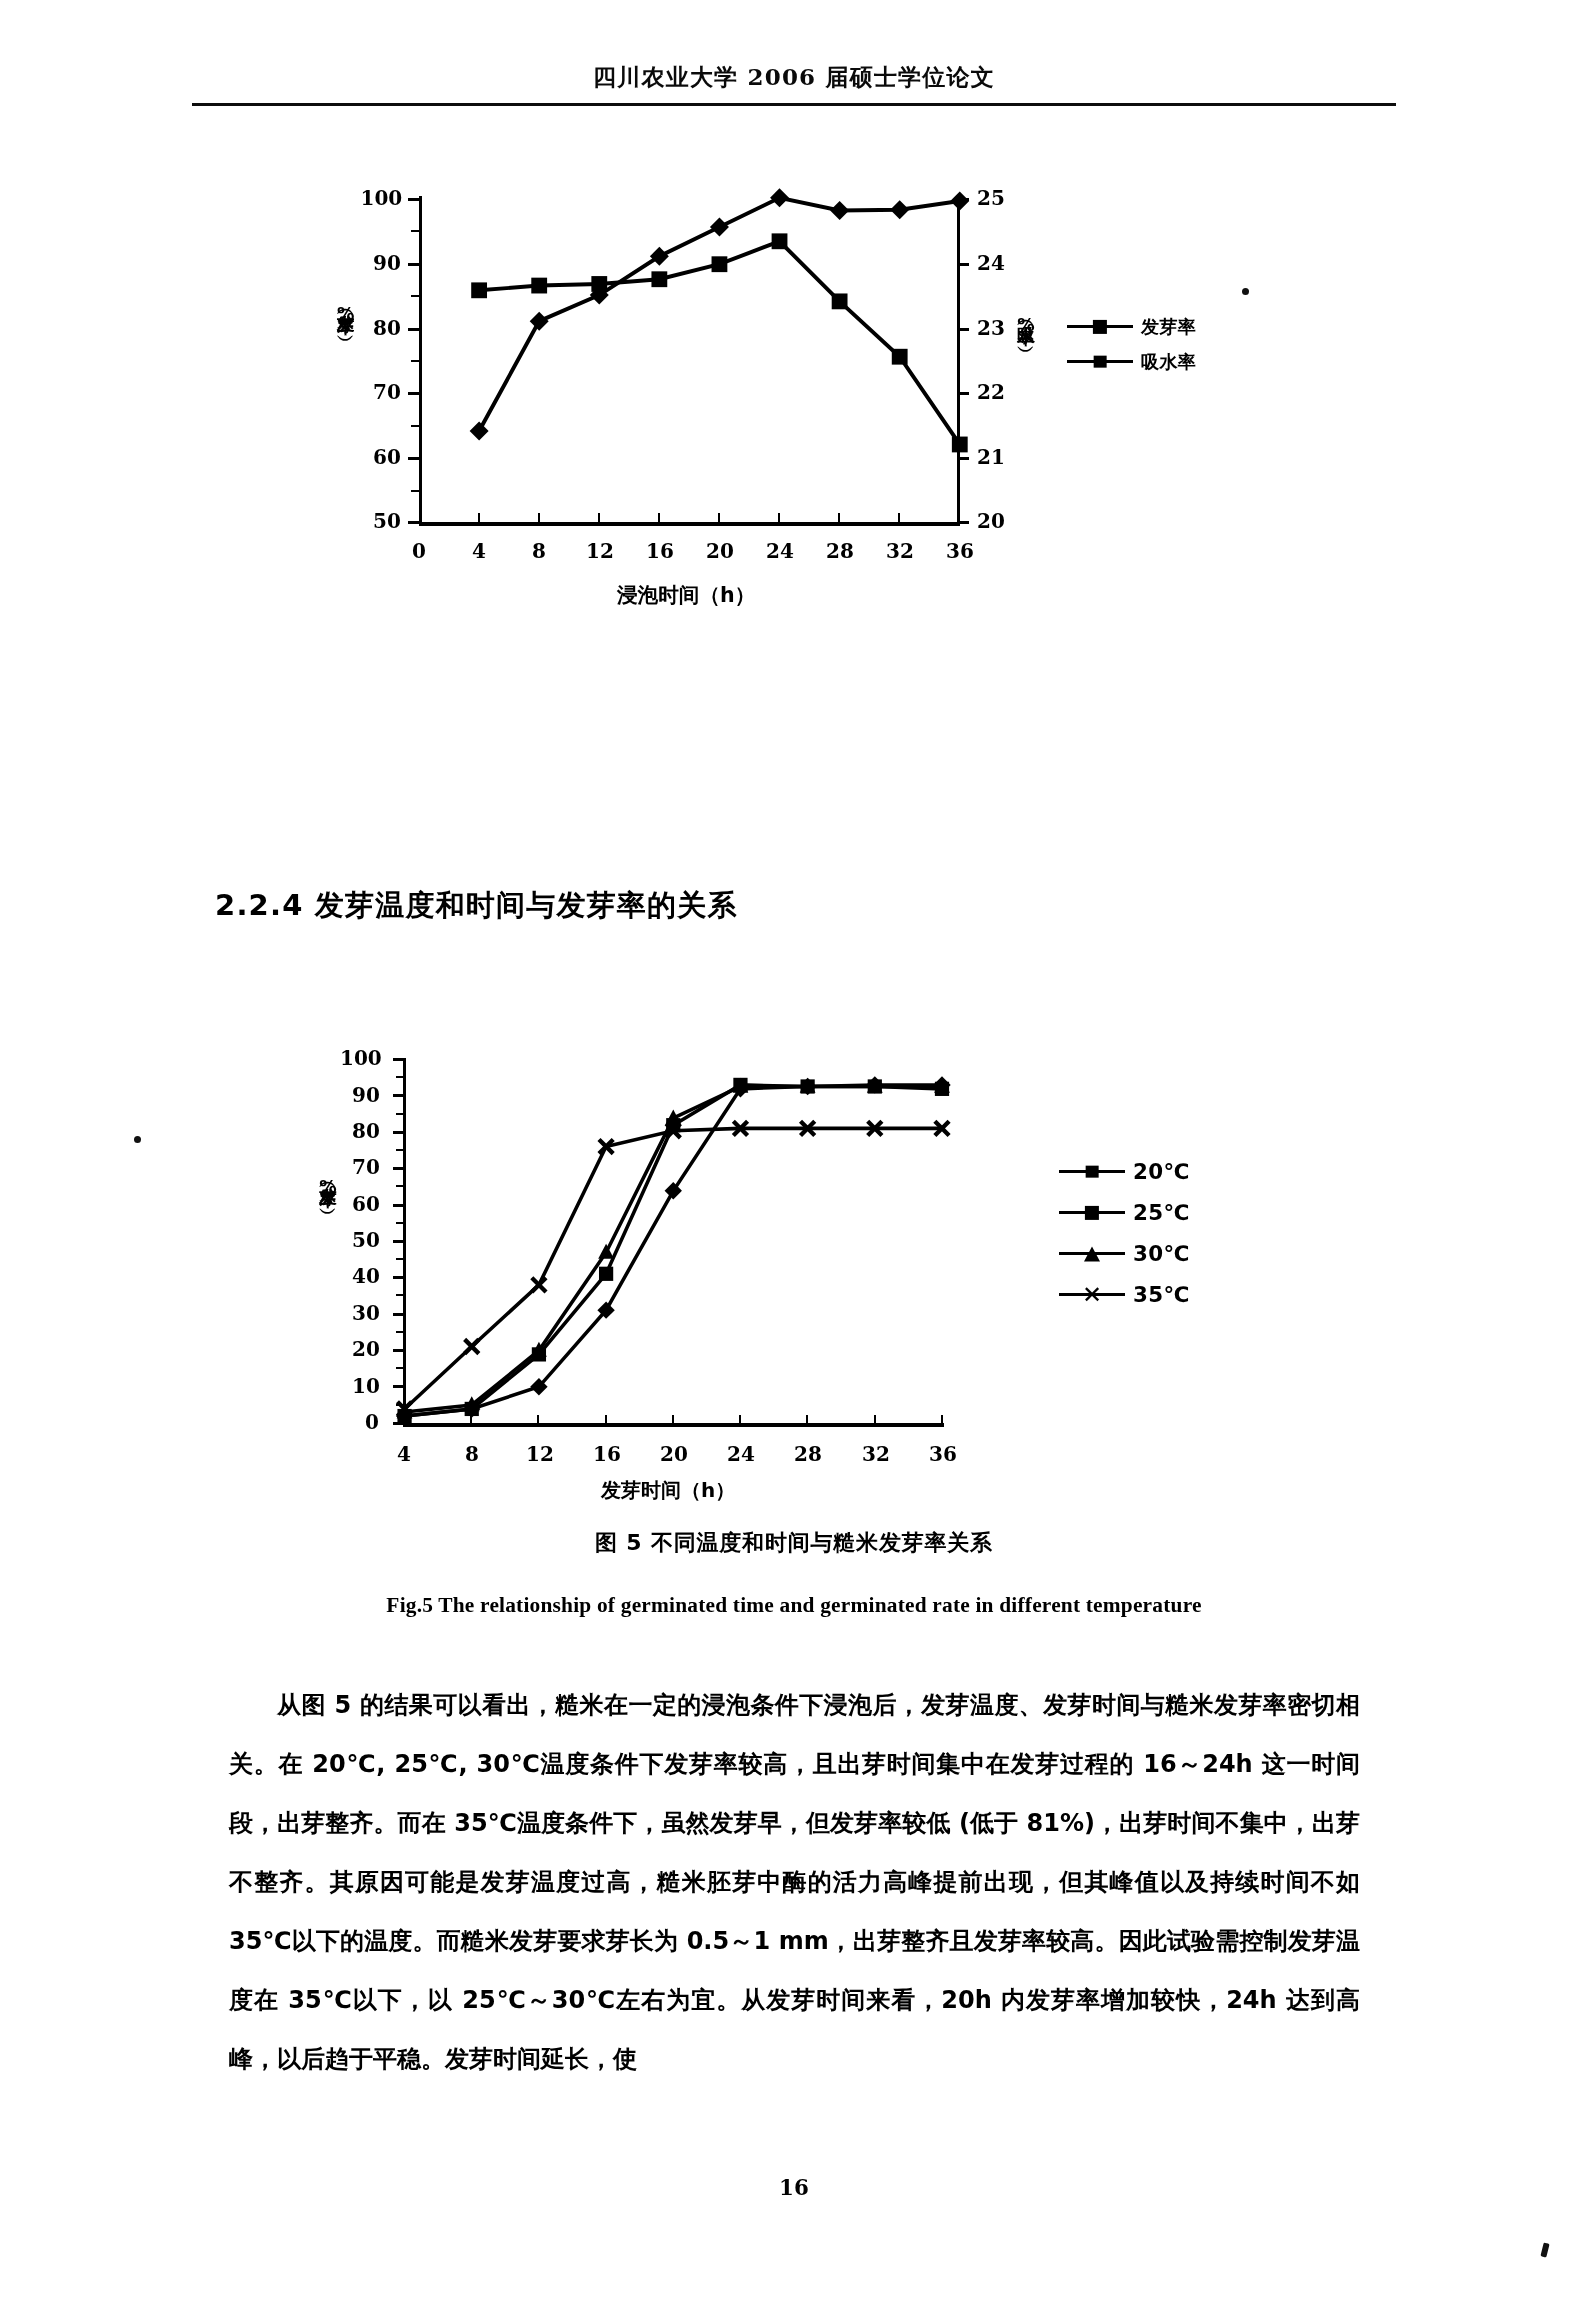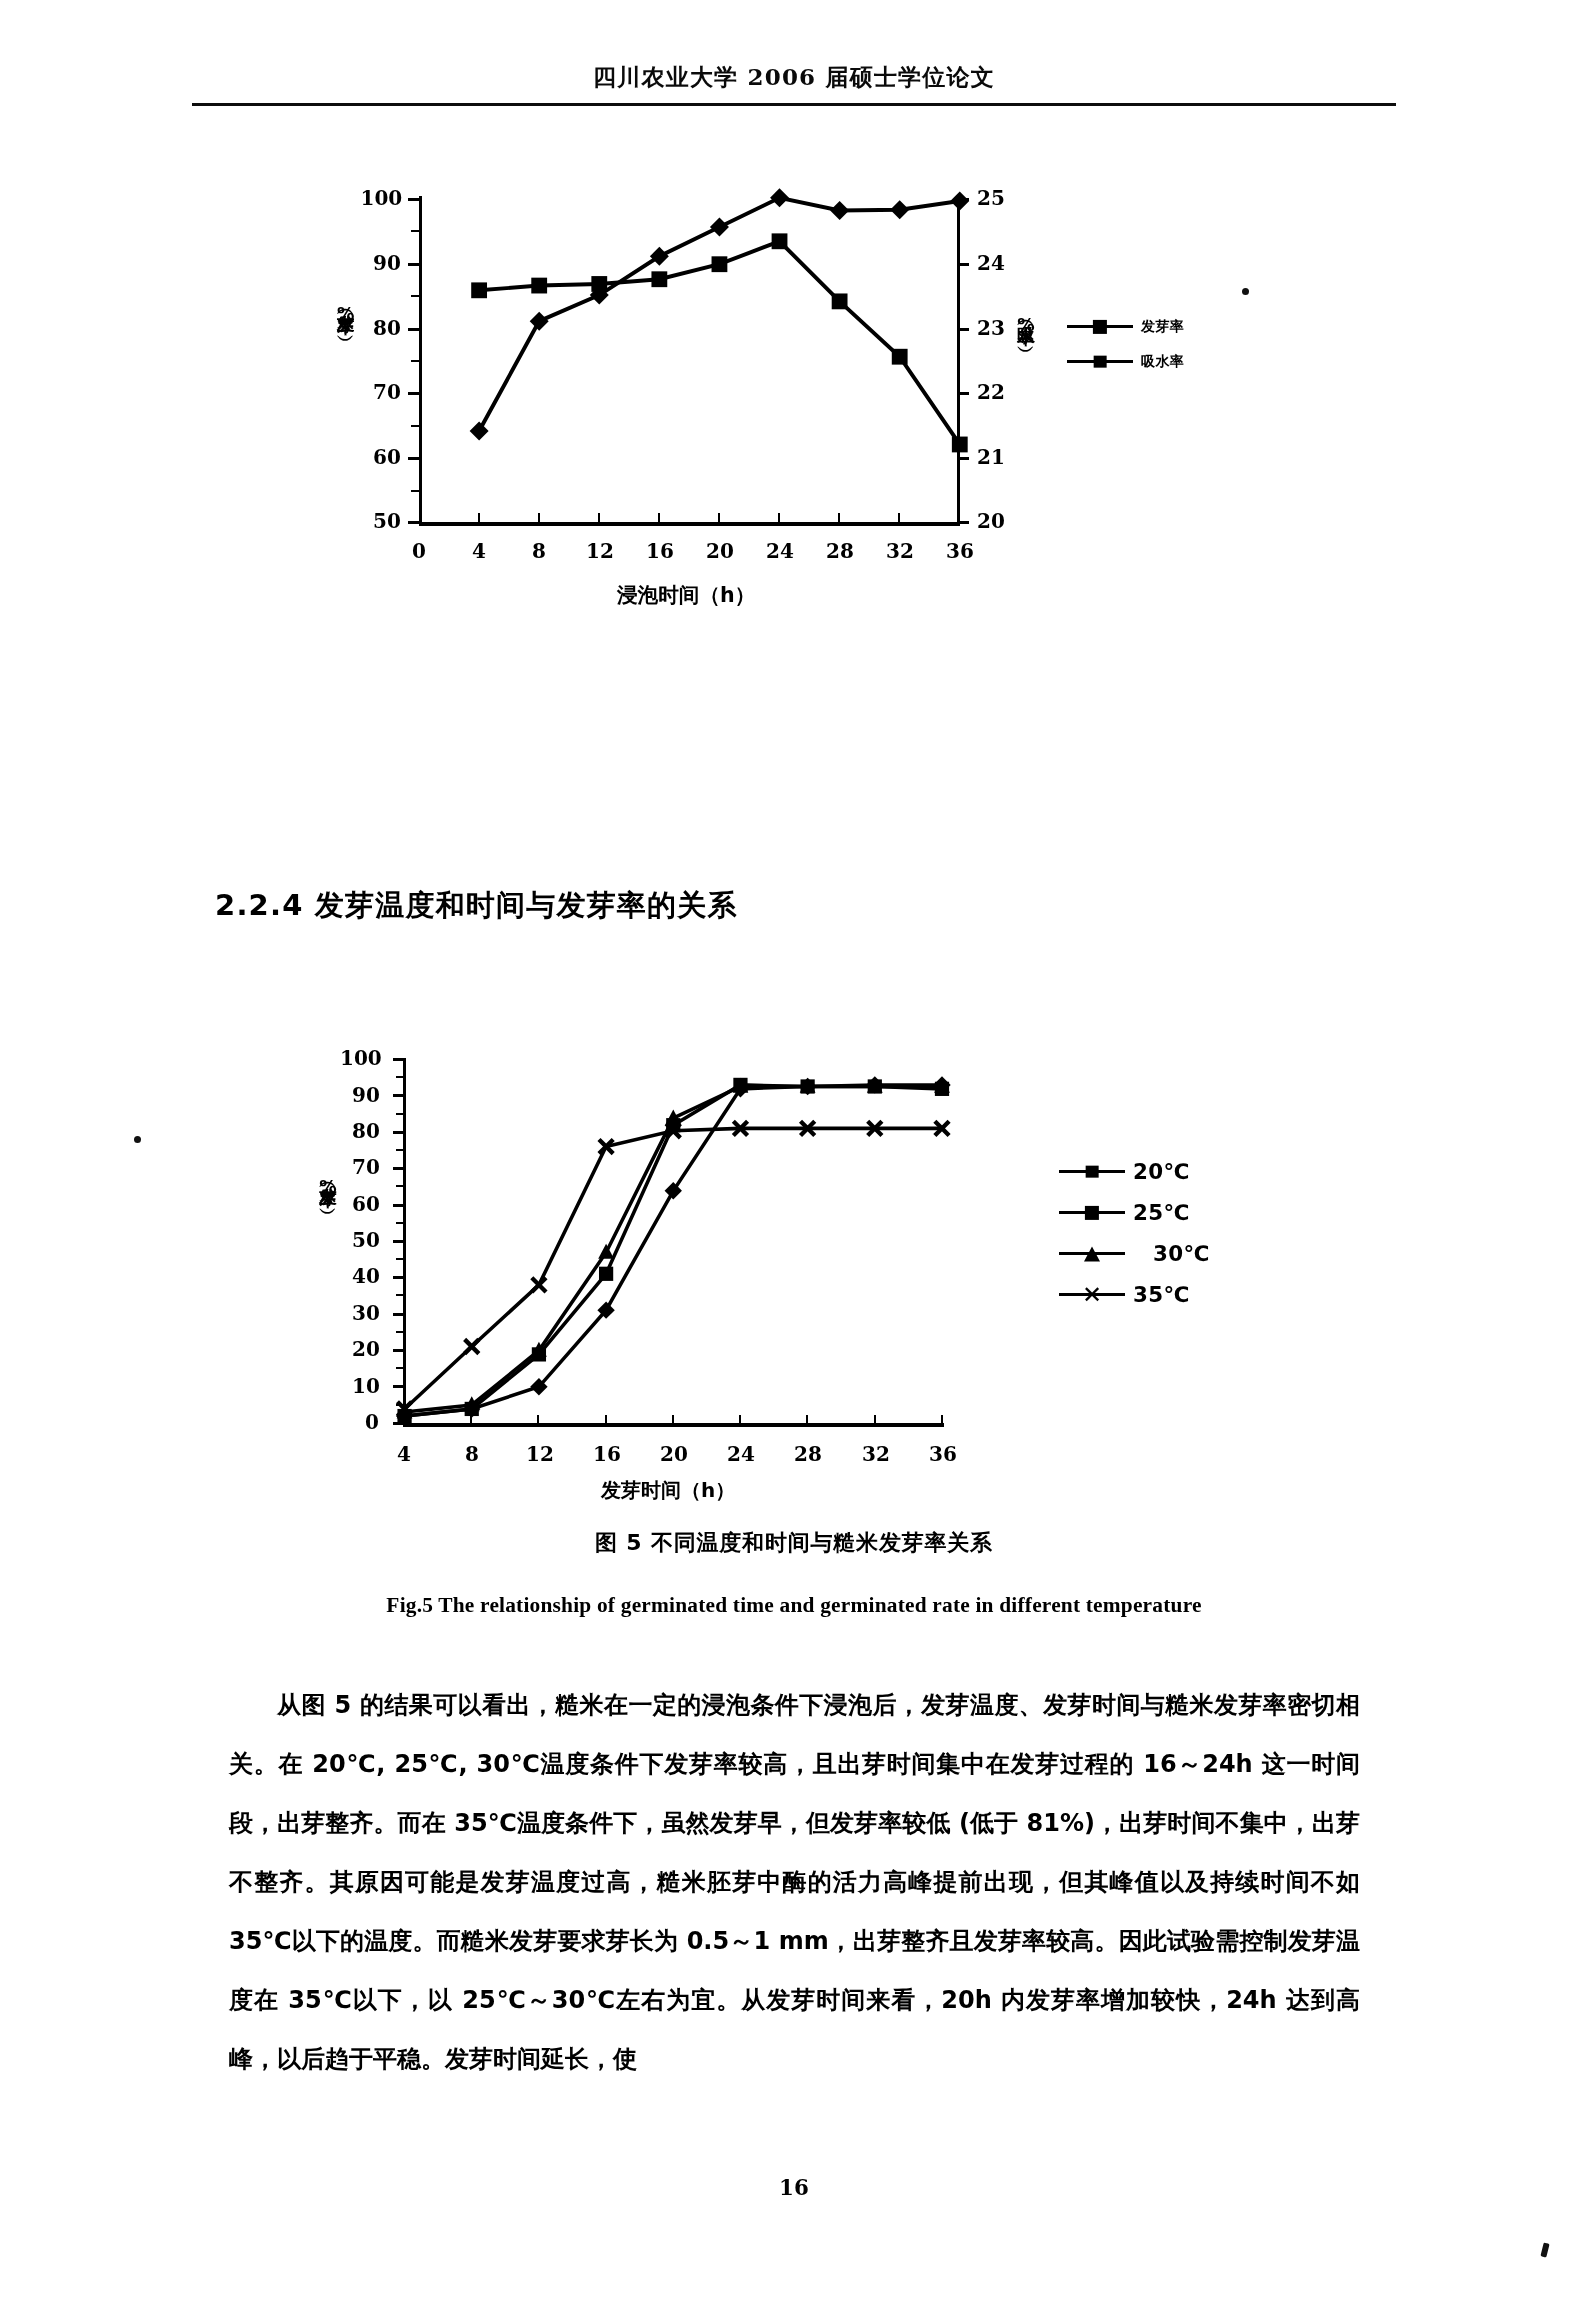--- a/index.html
+++ b/index.html
@@ -121,21 +121,21 @@
     background: #000;
   }
   .legend-swatch .lg-mark {
     position: absolute;
     left: 50%; top: 50%;
     transform: translate(-50%, -50%);
   }
   .legend-label {
     font-family: Liberation Sans, sans-serif;
     font-weight: bold;
-    font-size: 14px;
+    font-size: 18px;
     letter-spacing: 0.4px;
     margin-left: 8px;
     white-space: nowrap;
   }
   .legend-label.sans-temp {
     font-family: "DejaVu Sans", "Liberation Sans", sans-serif;
     font-size: 21.4px;
   }
 
   
@@ -453,21 +453,21 @@
         </span>
         <span class="legend-label sans-temp">20℃</span>
       </div>
       <div class="legend-row" style="height:41px;">
         <span class="legend-swatch">
           <span class="lg-line"></span>
           <span class="lg-mark mk-square" style="transform:translate(-50%,-50%);"></span>
         </span>
         <span class="legend-label sans-temp">25℃</span>
       </div>
-      <div class="legend-row" style="height:41px;gap:20px;">
+      <div class="legend-row" style="height:41px;">
         <span class="legend-swatch">
           <span class="lg-line"></span>
           <span class="lg-mark mk-triangle" style="transform:translate(-50%,-50%);"></span>
         </span>
         <span class="legend-label sans-temp">30℃</span>
       </div>
       <div class="legend-row" style="height:41px;">
         <span class="legend-swatch">
           <span class="lg-line"></span>
           <span class="lg-mark mk-x" style="transform:translate(-50%,-52%);">✕</span>

